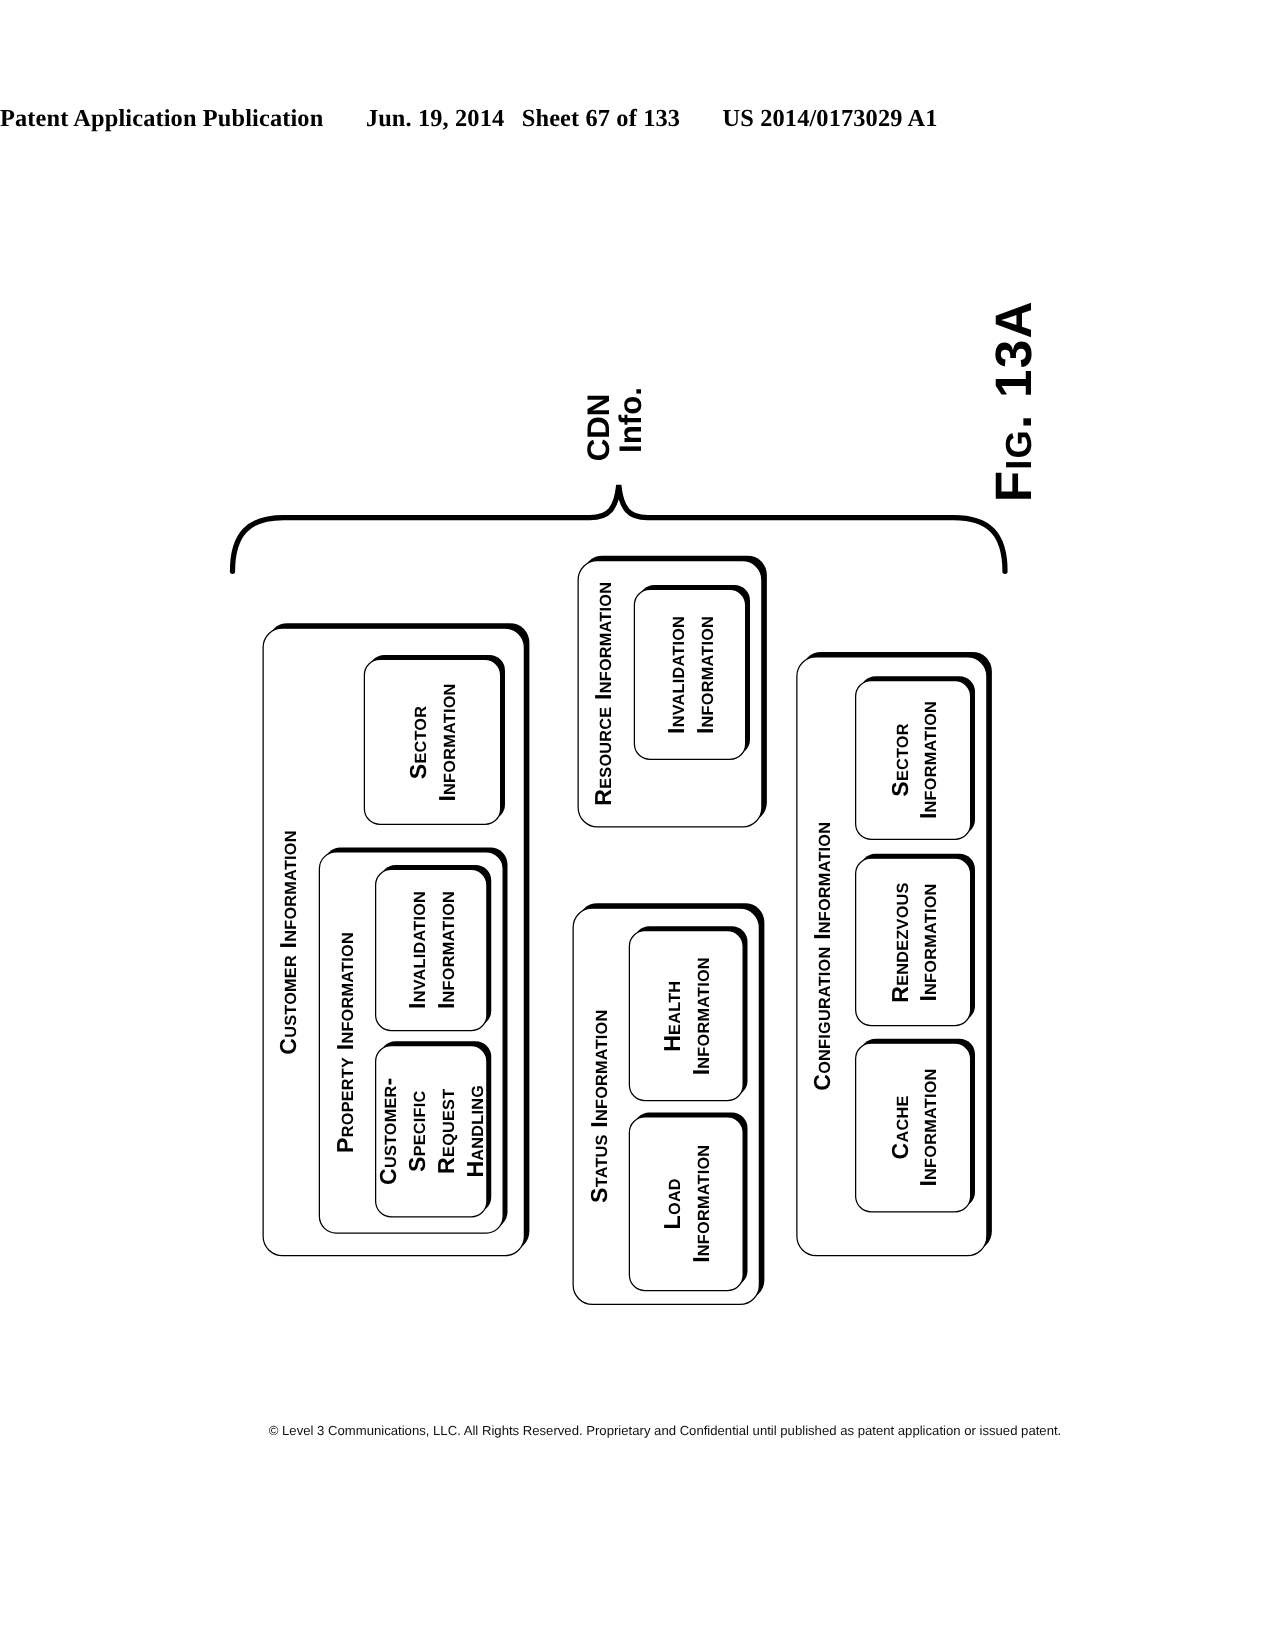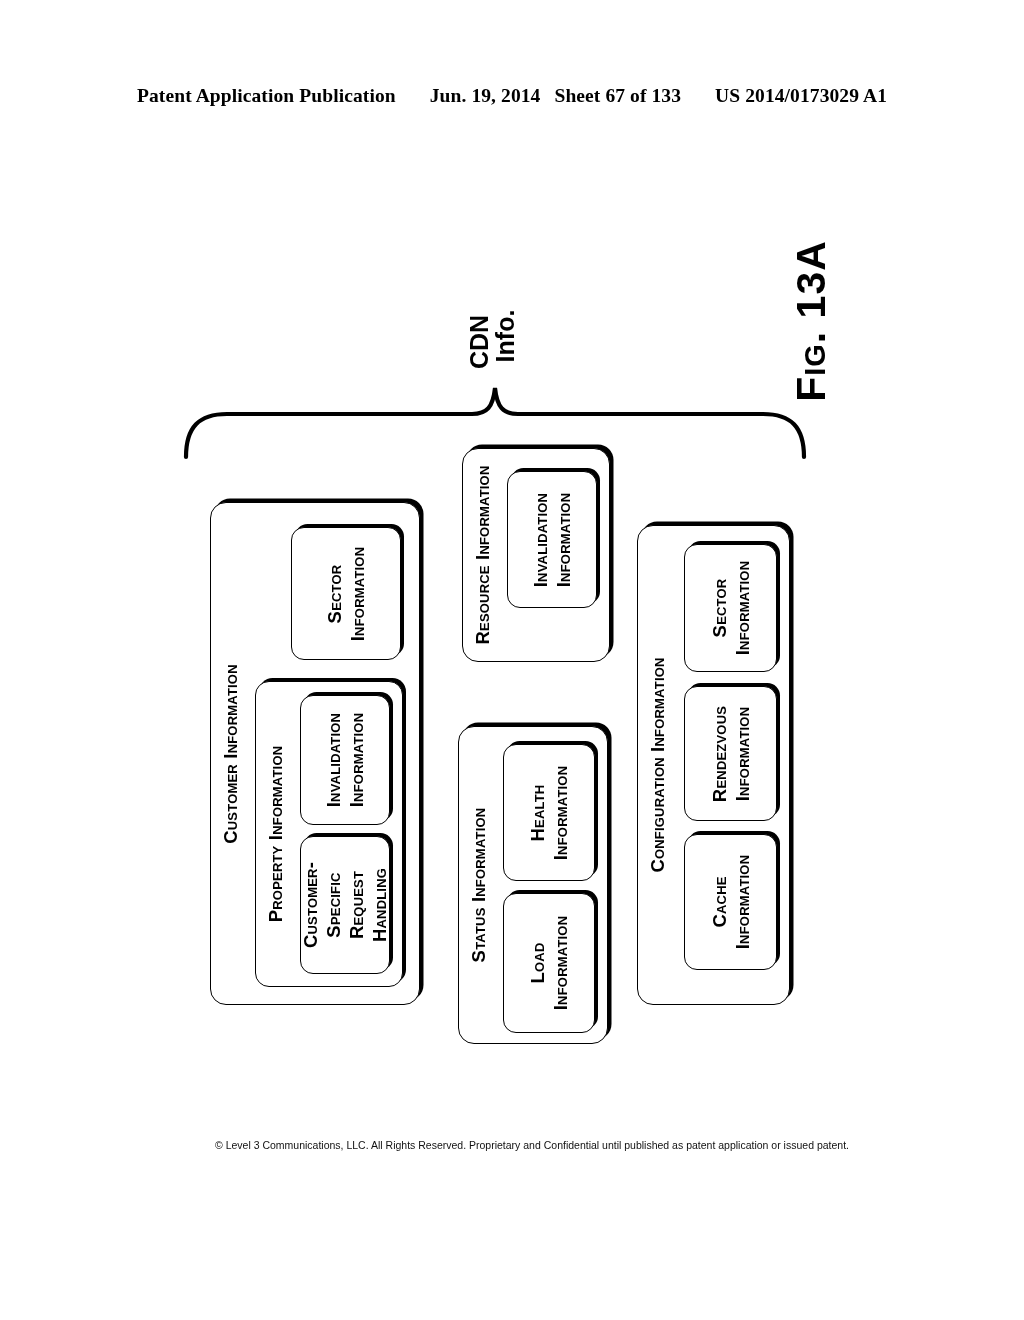--- a/index.html
+++ b/index.html
@@ -14,21 +14,21 @@
     font-family: "Liberation Serif", serif;
     overflow: hidden;
   }
 
   
   #page-header {
     position: absolute;
     top: 85px;
     left: 0;
     width: 1024px;
-    text-align: center;
+    text-align: left;
     font-family: "Liberation Serif", serif;
     font-weight: bold;
     font-size: 19.5px;
     color: #000;
     letter-spacing: 0.1px;
     white-space: nowrap;
   }
   #page-header .hdr-seg { display: inline-block; }
   #page-header .gap-wide { display: inline-block; width: 34px; }
   #page-header .gap-mid  { display: inline-block; width: 14px; }

